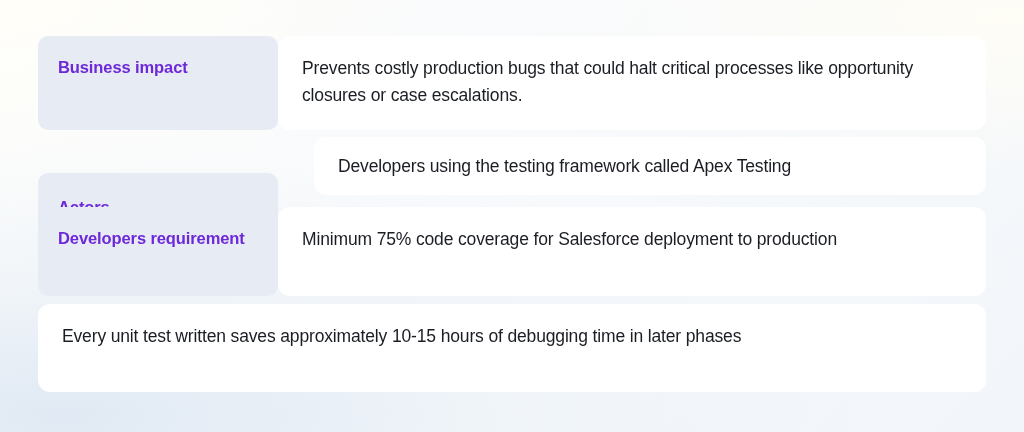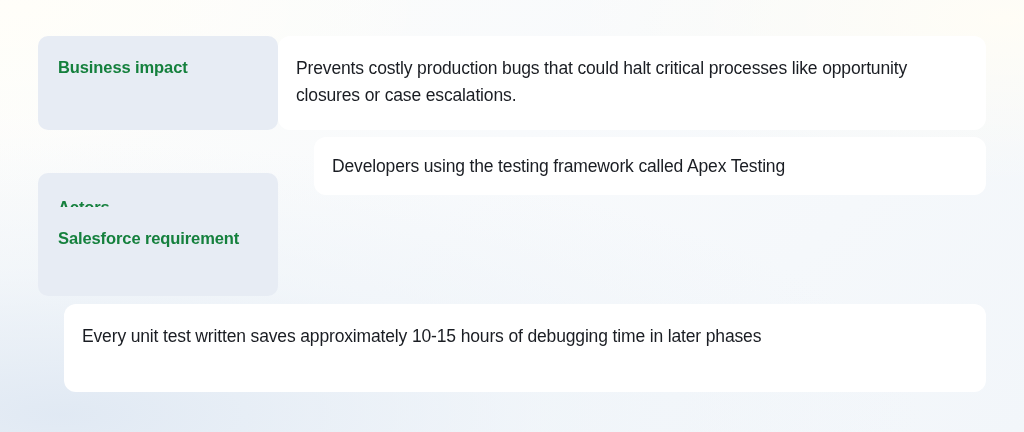--- a/index.html
+++ b/index.html
@@ -39,29 +39,29 @@
     width: 240px;
     background: #e7ecf4;
     border-radius: 10px;
     box-sizing: border-box;
     padding: 19px 20px 20px 20px;
   }
   .label-text {
     font-size: 16.5px;
     font-weight: bold;
     line-height: 1.52;
-    color: #15803d;
+    color: #6d28d9;
     letter-spacing: -0.1px;
   }
   .content-cell {
     flex: 1 1 auto;
     background: #ffffff;
     border-radius: 12px;
     box-sizing: border-box;
-    padding: 19px 24px 20px 18px;
+    padding: 19px 24px 20px 24px;
     margin-left: 0px;
     position: relative;
     z-index: 2;
   }
   .content-text {
     font-size: 17.5px;
     font-weight: normal;
     line-height: 1.56;
     color: #1a1d23;
     letter-spacing: -0.15px;
@@ -81,21 +81,21 @@
   .spacer-1 { height: 12px; }
 
   .row-2 { height: 89px; }
   .row-2 .label-cell { height: 89px; }
   .row-2 .content-cell { height: 89px; }
 
   .spacer-2 { height: 8px; }
 
   .row-3 { height: 90px; }
   .row-3 .label-cell { height: 90px; }
-  .row-3 .content-cell { height: 88px; margin-left: 26px; }
+  .row-3 .content-cell { height: 88px; }
 </style>
 </head>
 <body>
 
 <div id="canvas">
 
   <div class="table">
 
     <div class="row row-0">
       <div class="label-cell">
@@ -112,21 +112,24 @@
         <div class="label-text">Actors</div>
       </div>
       <div class="content-cell">
         <div class="content-text">Developers using the testing framework called Apex Testing</div>
       </div>
     </div>
     <div class="spacer-1"></div>
 
     <div class="row row-2">
       <div class="label-cell">
-        <div class="label-text">Salesforce requirement</div>
+        <div class="label-text">Developers requirement</div>
+      </div>
+      <div class="content-cell">
+        <div class="content-text">Minimum 75% code coverage for Salesforce deployment to production</div>
       </div>
     </div>
     <div class="spacer-2"></div>
 
     <div class="row row-3">
       <div class="content-cell">
         <div class="content-text">Every unit test written saves approximately 10-15 hours of debugging time in later phases</div>
       </div>
     </div>
 

